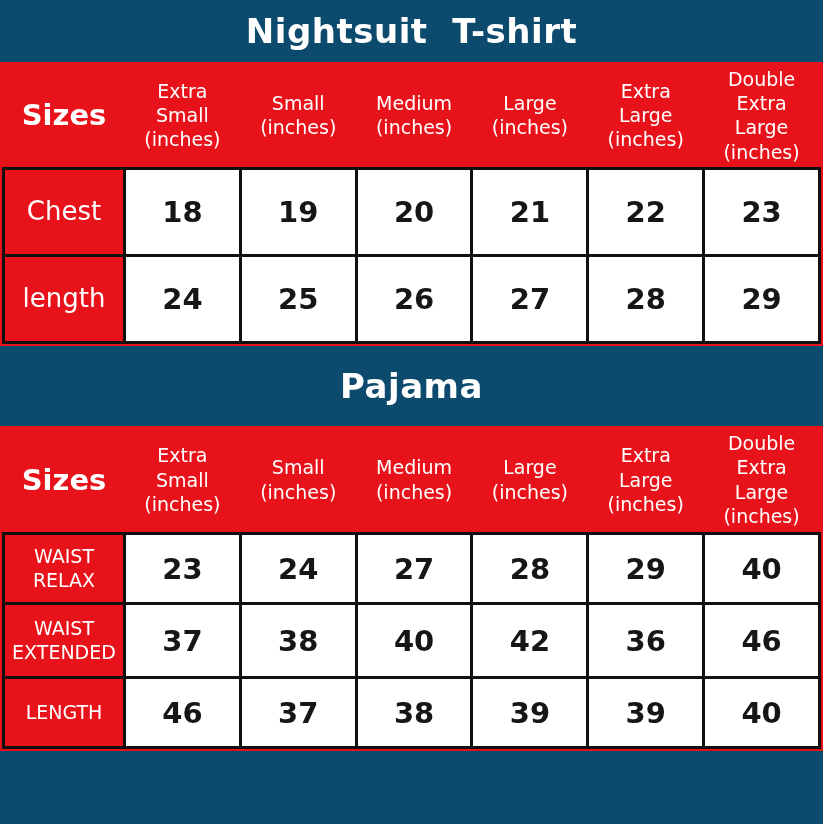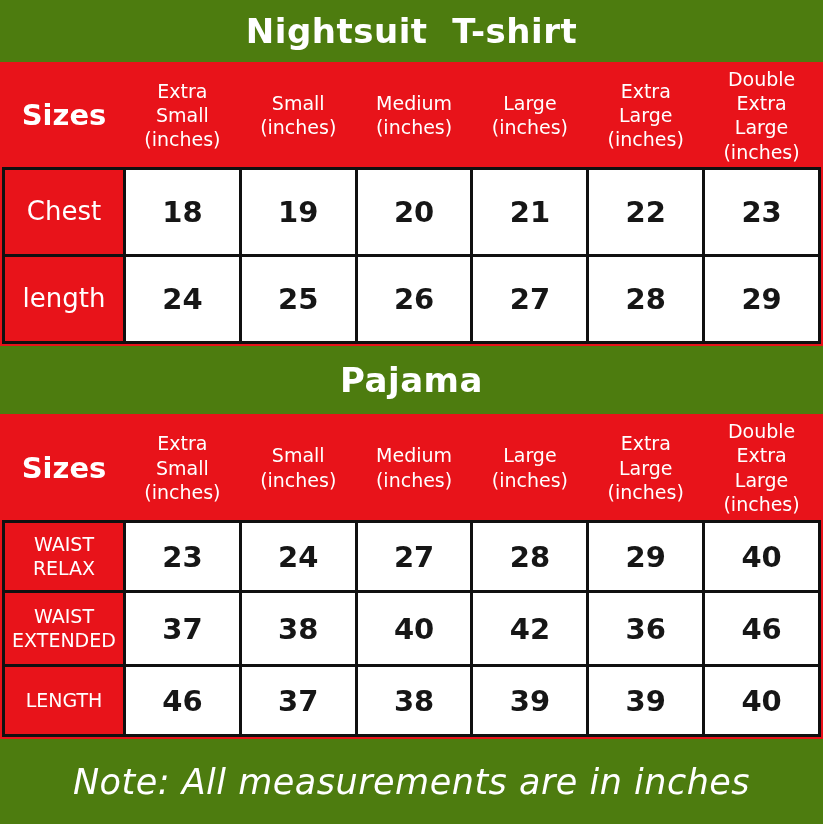--- a/index.html
+++ b/index.html
@@ -3,21 +3,21 @@
 <meta charset="utf-8">
 <style>
   html, body {
     margin: 0;
     padding: 0;
     background: #000;
   }
   .poster {
     width: 823px;
     height: 824px;
-    background: #4d7c0f;
+    background: #0c4a6e;
     font-family: "DejaVu Sans", "Liberation Sans", sans-serif;
     display: flex;
     flex-direction: column;
     overflow: hidden;
     box-sizing: border-box;
   }
   .band {
     color: #ffffff;
     display: flex;
     align-items: center;
@@ -25,21 +25,21 @@
     flex: 0 0 auto;
   }
   .band.title-band {
     height: 62px;
     font-size: 34px;
     font-weight: bold;
     letter-spacing: 0.5px;
     white-space: pre; 
   }
   .band.pajama-band {
-    height: 68px;
+    height: 80px;
     font-size: 34px;
     font-weight: bold;
     letter-spacing: 0.5px;
   }
   .band.note-band {
     flex: 1 1 auto;
     font-size: 35px;
     font-style: italic;
     letter-spacing: 0.5px;
   }
@@ -226,15 +226,14 @@
           <td class="value-cell">37</td>
           <td class="value-cell">38</td>
           <td class="value-cell">39</td>
           <td class="value-cell">39</td>
           <td class="value-cell">40</td>
         </tr>
       </tbody>
     </table>
   </div>
 
-  <div class="band note-band">Note: All measurements are in inches</div>
 
 </div>
 
 </body></html>

